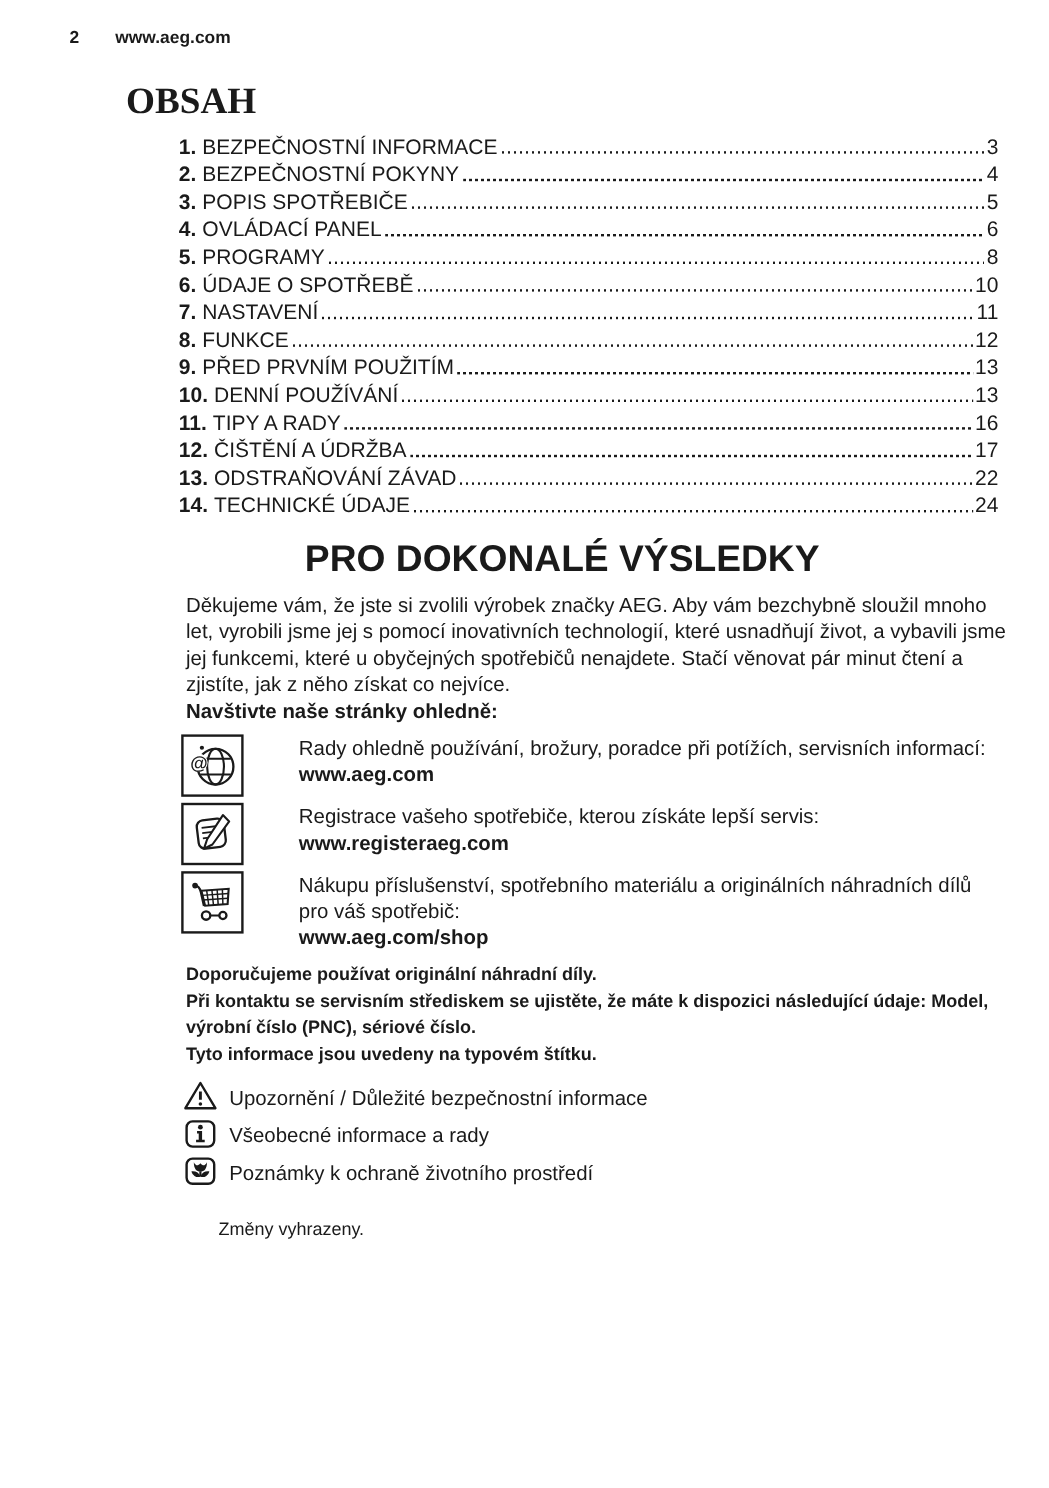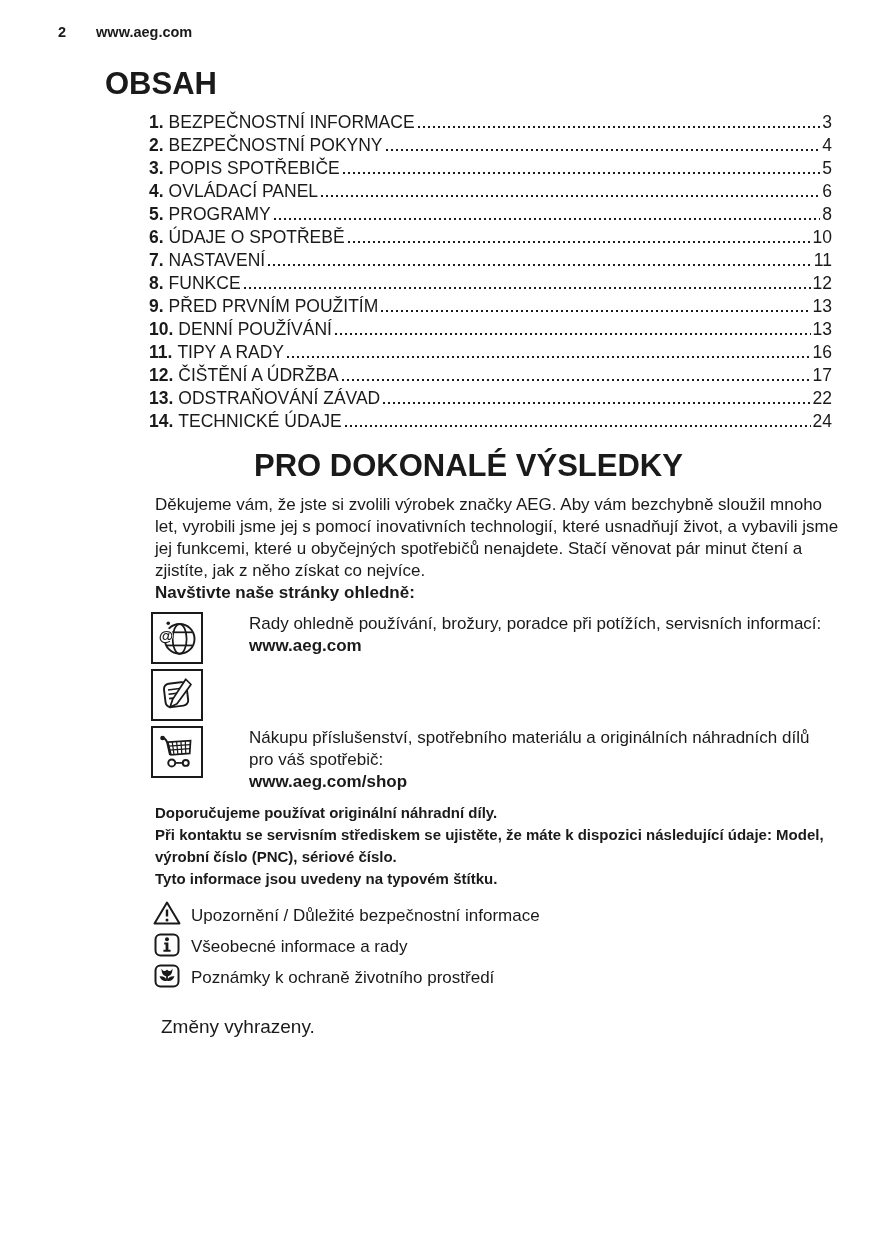--- a/index.html
+++ b/index.html
@@ -6,42 +6,42 @@
   html,body { background:#ffffff; }
   .page {
     position:relative; width:874px; height:1240px; background:#ffffff;
     overflow:hidden; color:#1a1a1a;
     font-family:"Liberation Sans", sans-serif;
   }
   .header { display:flex; align-items:baseline; gap:30px; padding:24px 0 0 58px;
             font-weight:bold; font-size:14.5px; }
   .content { padding:0 42px 0 105px; }
   h1 { font-size:31px; line-height:36px; font-weight:bold; letter-spacing:0; }
-  .h-obsah { margin-top:26px; }
+  .h-obsah { margin-top:26px;font-family:Liberation Serif, serif; }
   .toc { margin:10px 0 0 44px; }
   .toc-row { display:flex; align-items:baseline; height:23px; font-size:17.5px; }
   .toc-num { font-weight:bold; margin-right:5px; }
   .toc-label { white-space:nowrap;text-align:center; }
   .toc-dots { flex:1 1 auto; height:2px; margin:0 2px 1px 3px;
     background-image:repeating-linear-gradient(90deg,#1a1a1a 0,#1a1a1a 2px,transparent 2px,transparent 5px); }
   .h-pro { margin-top:14px;text-align:center; }
   .lead { margin:10px 0 0 50px; width:684px; font-size:17px; line-height:22px; }
   .lead-bold { font-weight:bold; }
   .visit-list { margin:8px 0 0 46px; }
   .visit-row { display:flex; gap:46px; margin-bottom:5px; }
   .icon-box { flex:0 0 auto; width:52px; height:52px; border:2.5px solid #1a1a1a;
               display:flex; align-items:center; justify-content:center; background:#fff; }
   .visit-text { font-size:17px; line-height:22px; padding-top:1px; width:582px; }
   .visit-url { font-weight:bold; }
   .h-pece { margin-top:6px; }
   .care { margin:9px 0 0 50px; width:690px; font-size:15px; line-height:22px;font-weight:bold; }
   .legend { margin:5px 0 0 46px; }
   .legend-row { display:flex; align-items:flex-end; gap:8px; height:31px; font-size:17px; }
   .legend-icon { width:32px; display:flex; justify-content:center; align-items:center; }
-  .footer-note { margin:28px 0 0 56px; font-size:19px; }
+  .footer-note { margin:28px 0 0 77px; font-size:15px; }
   svg { display:block; }
 </style>
 </head>
 <body>
 
 <div class="page">
 
   <header class="header">
     <span>2</span>
     <span>www.aeg.com</span>
@@ -170,20 +170,24 @@
           <svg width="42" height="42" viewBox="0 0 48 48" fill="none" stroke="#1a1a1a">
             <g transform="rotate(-7 24 24)">
               <rect x="10" y="10" width="26" height="27" rx="6" stroke-width="2.2"></rect>
               <line x1="14.5" y1="17" x2="30" y2="17" stroke-width="1.8"></line>
               <line x1="14.5" y1="22" x2="30" y2="22" stroke-width="1.8"></line>
               <line x1="14.5" y1="27" x2="26" y2="27" stroke-width="1.8"></line>
             </g>
             <path d="M34 6 L40 12 L24 34 L16 38 L19 29 Z" fill="#ffffff" stroke-width="2" stroke-linejoin="round"></path>
           </svg>
         </span>
+        <div class="visit-text">
+          <div>Registrace vašeho spotřebiče, kterou získáte lepší servis:</div>
+          <div class="visit-url">www.registeraeg.com</div>
+        </div>
       </div>
 
       <div class="visit-row">
         <span class="icon-box">
           <svg width="42" height="42" viewBox="0 0 48 48" fill="none" stroke="#1a1a1a">
             <circle cx="7.5" cy="8" r="2.7" fill="#1a1a1a" stroke="none"></circle>
             <path d="M7.5 8 C11 8 12 10.5 13 14 L16 27.5" stroke-width="2.2"></path>
             <g transform="rotate(-4 26 19)">
               <path d="M14 12 L40 12 L38 26.5 L16.5 26.5 Z" stroke-width="2"></path>
               <line x1="19" y1="12" x2="20" y2="26.5" stroke-width="1.4"></line>

